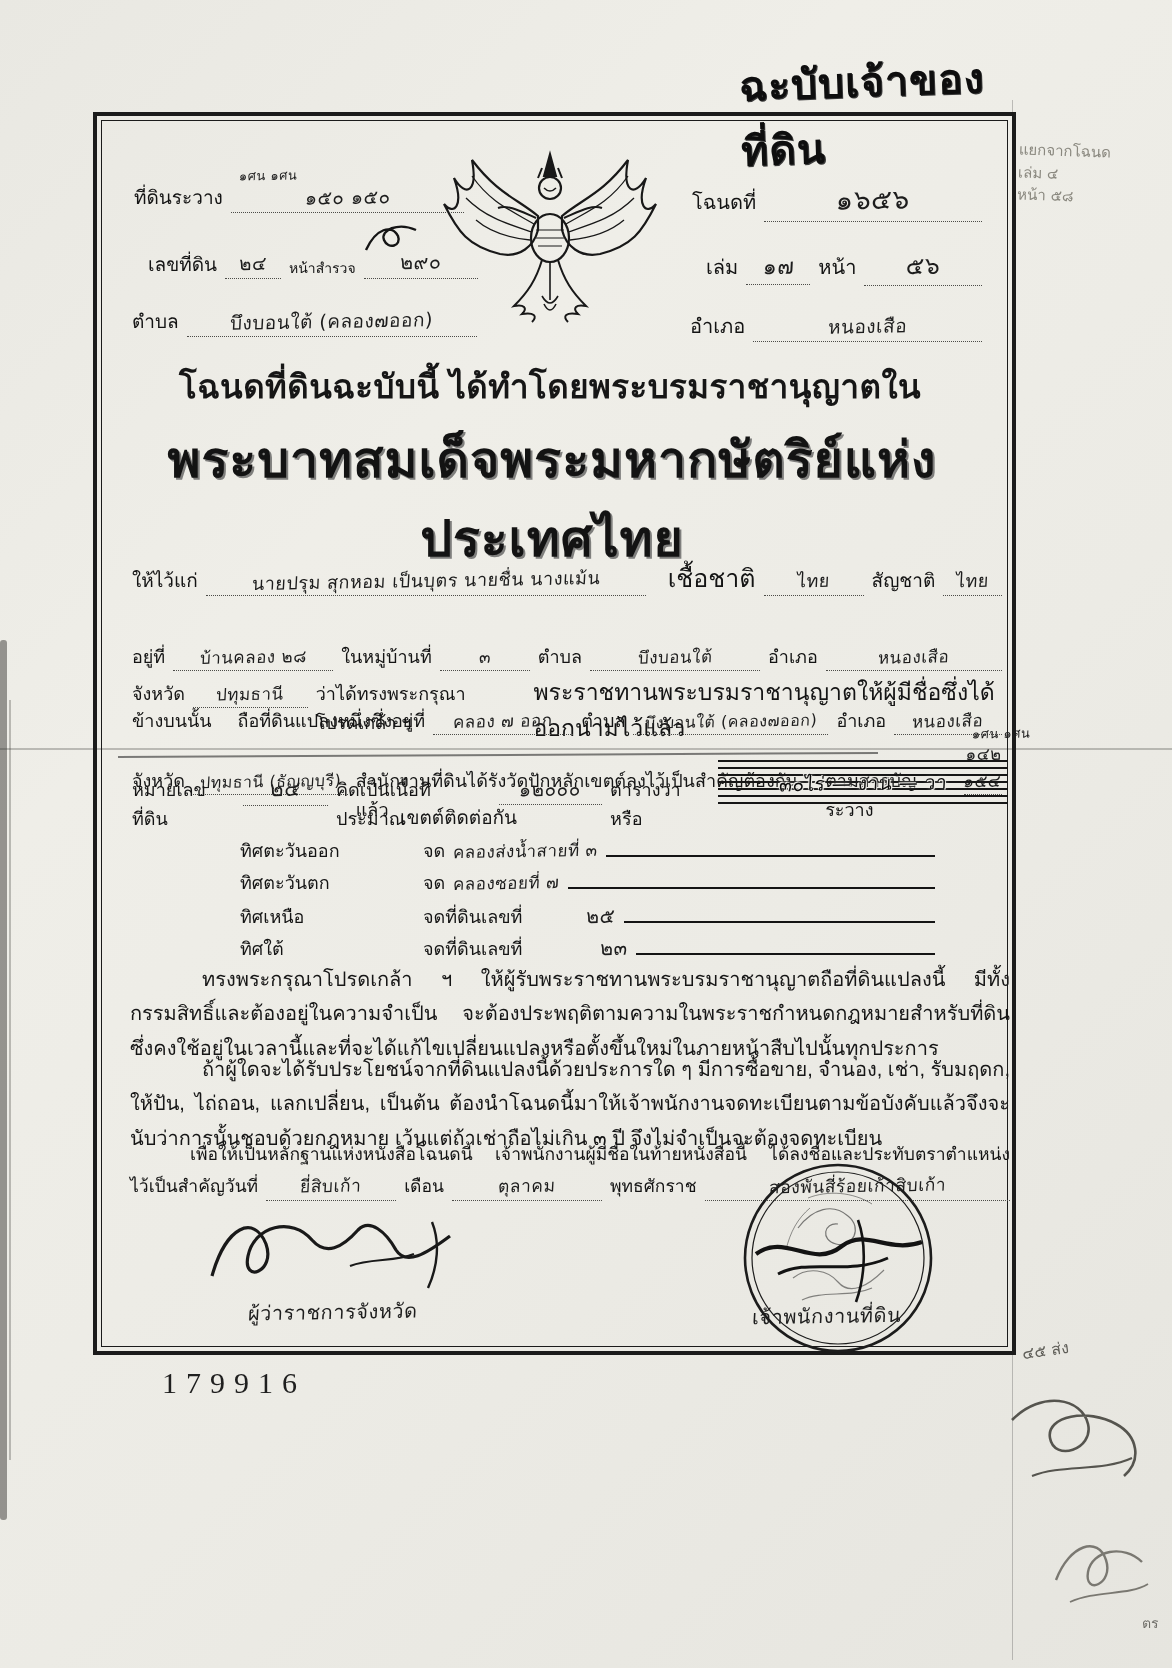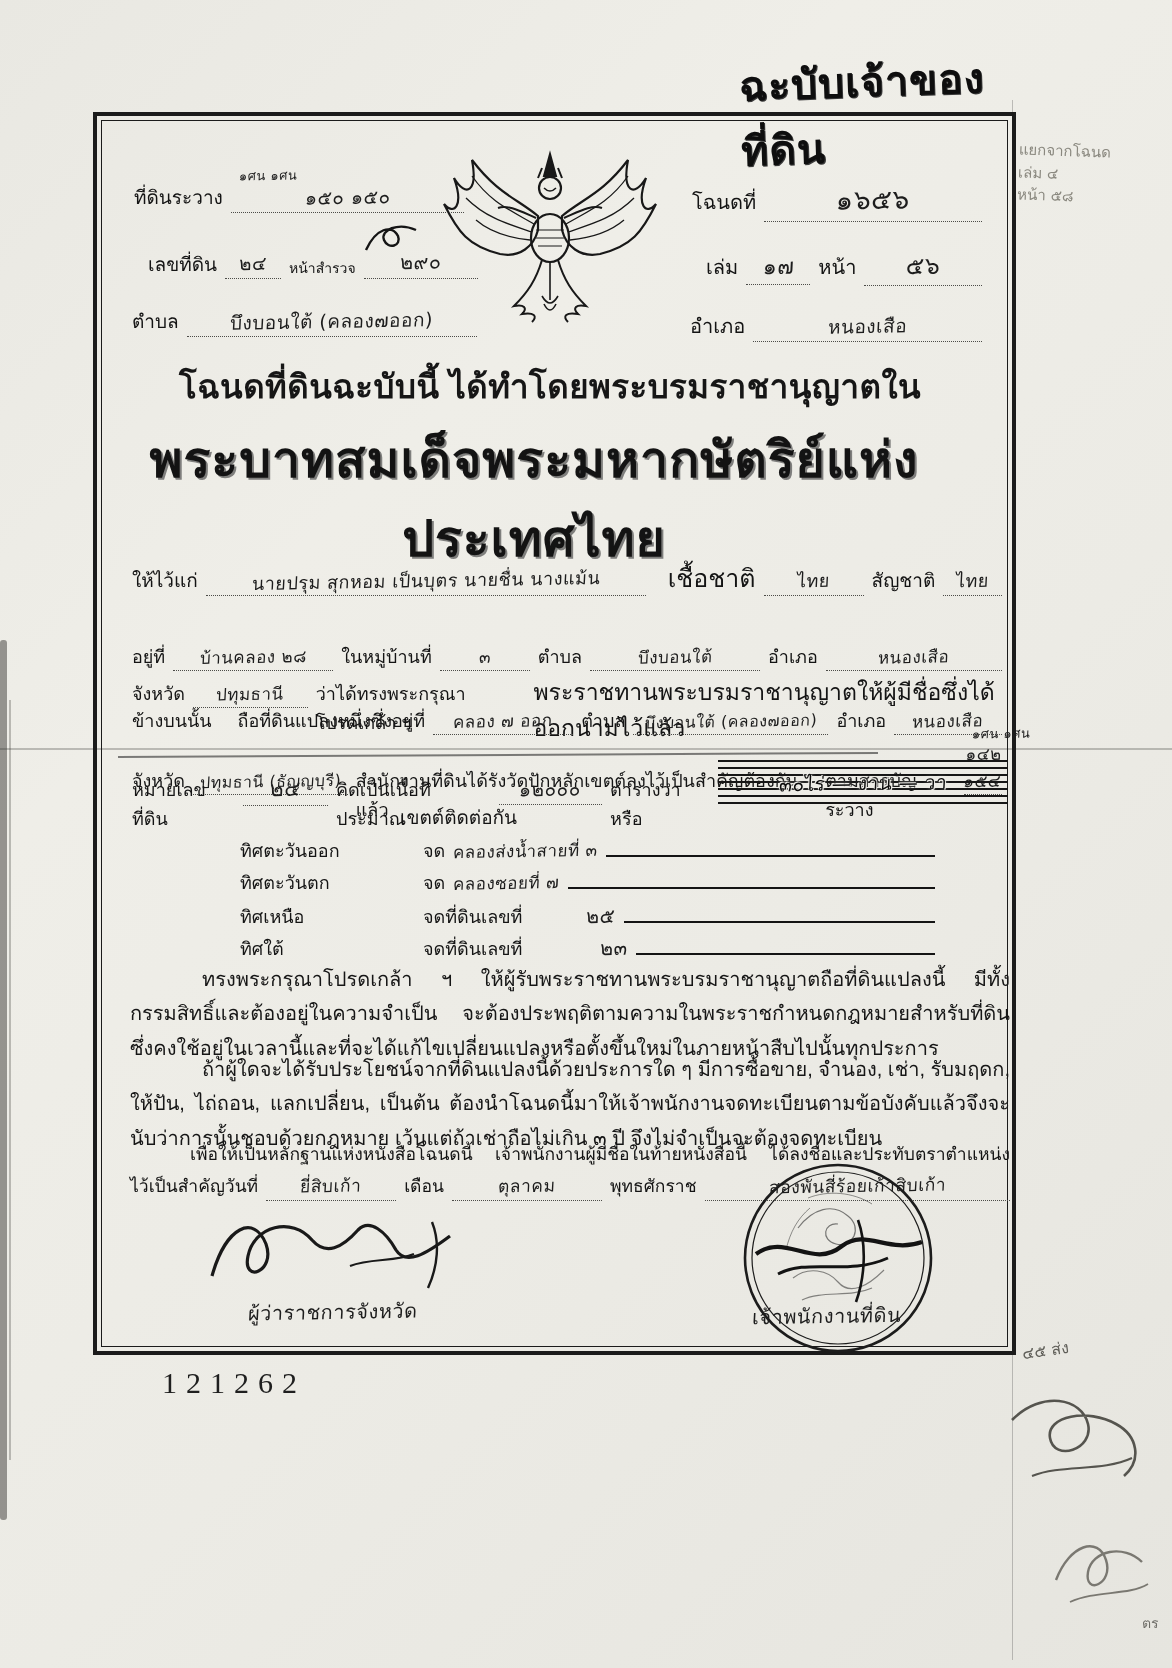--- a/index.html
+++ b/index.html
@@ -117,21 +117,21 @@
     <span class="dotfill" style="width:64px;"><span class="hand" style="font-size:22px;">๑๗</span></span>
     <span class="printed" style="font-size:20px;">หน้า</span>
     <span class="dotfill" style="flex:1;"><span class="hand" style="font-size:24px;">๕๖</span></span>
   </div>
   <div class="abs row" style="left:690px;top:310px;width:292px;">
     <span class="printed" style="font-size:20px;">อำเภอ</span>
     <span class="dotfill" style="flex:1;"><span class="hand" style="font-size:19px;">หนองเสือ</span></span>
   </div>
 
   <div class="abs h1" style="left:110px;top:360px;width:880px;">โฉนดที่ดินฉะบับนี้  ได้ทำโดยพระบรมราชานุญาตใน</div>
-  <div class="abs h2" style="left:84px;top:420px;width:900px;">พระบาทสมเด็จพระมหากษัตริย์แห่งประเทศไทย</div>
+  <div class="abs h2" style="left:102px;top:420px;width:900px;">พระบาทสมเด็จพระมหากษัตริย์แห่งประเทศไทย</div>
 
   <div class="abs row" style="left:132px;top:558px;width:870px;">
     <span class="printed" style="font-size:19px;">ให้ไว้แก่</span>
     <span class="dotfill" style="width:440px;"><span class="hand" style="font-size:18px;">นายปรุม สุกหอม เป็นบุตร นายชื่น นางแม้น</span></span>
     <span class="printed" style="font-size:25px;margin-left:14px;">เชื้อชาติ</span>
     <span class="dotfill" style="width:100px;"><span class="hand" style="font-size:18px;">ไทย</span></span>
     <span class="printed" style="font-size:19px;">สัญชาติ</span>
     <span class="dotfill" style="flex:1;"><span class="hand" style="font-size:18px;">ไทย</span></span>
   </div>
 
@@ -241,21 +241,21 @@
     <circle cx="100" cy="100" r="86" stroke="#1c1c1c" stroke-width="1.2" fill="none"></circle>
     <path d="M60 70 C75 50 95 45 110 58 C125 70 115 90 98 86 C82 82 86 64 100 66" stroke="#2a2a2a" stroke-width="1.2" fill="none" opacity=".6"></path>
     <path d="M55 120 C70 108 90 112 100 124 C112 138 130 128 146 112 M64 142 C84 132 112 140 134 130" stroke="#2a2a2a" stroke-width="1.2" fill="none" opacity=".55"></path>
     <path d="M70 40 C90 32 115 34 134 46 M48 92 C52 74 60 60 72 50" stroke="#2a2a2a" stroke-width="1" fill="none" opacity=".5"></path>
     <path d="M18 96 C48 74 74 112 104 88 C128 70 150 96 184 84" stroke="#131313" stroke-width="4.2" fill="none"></path>
     <path d="M40 116 C70 100 110 118 150 100" stroke="#131313" stroke-width="3" fill="none"></path>
     <path d="M120 62 C128 84 128 116 118 144" stroke="#131313" stroke-width="2.6" fill="none"></path>
   </svg>
   <div class="abs hand" style="left:752px;top:1300px;font-size:20px;">เจ้าพนักงานที่ดิน</div>
 
-  <div class="abs serial" style="left:162px;top:1366px;">121262</div>
+  <div class="abs serial" style="left:162px;top:1366px;">179916</div>
 
   <div class="abs pencil" style="left:1022px;top:1338px;font-size:16px;transform:rotate(-8deg);color:#5f5e58;">๔๕ ส่ง</div>
   <svg class="abs" style="left:992px;top:1380px;" width="170" height="140" viewBox="0 0 170 140">
     <path d="M20 40 C50 10 90 18 96 44 C102 70 62 82 58 58 C54 36 96 28 124 44 C146 56 150 80 132 96" stroke="#55544e" stroke-width="2.6" fill="none"></path>
     <path d="M40 96 C70 84 110 92 140 78" stroke="#55544e" stroke-width="2" fill="none"></path>
   </svg>
   <svg class="abs" style="left:1040px;top:1510px;" width="120" height="120" viewBox="0 0 120 120">
     <path d="M16 70 C30 34 58 26 66 50 C74 74 44 86 48 62 C52 40 84 34 102 52" stroke="#7a7871" stroke-width="2.4" fill="none"></path>
     <path d="M30 92 C56 80 88 86 108 74" stroke="#7a7871" stroke-width="1.8" fill="none"></path>
   </svg>

